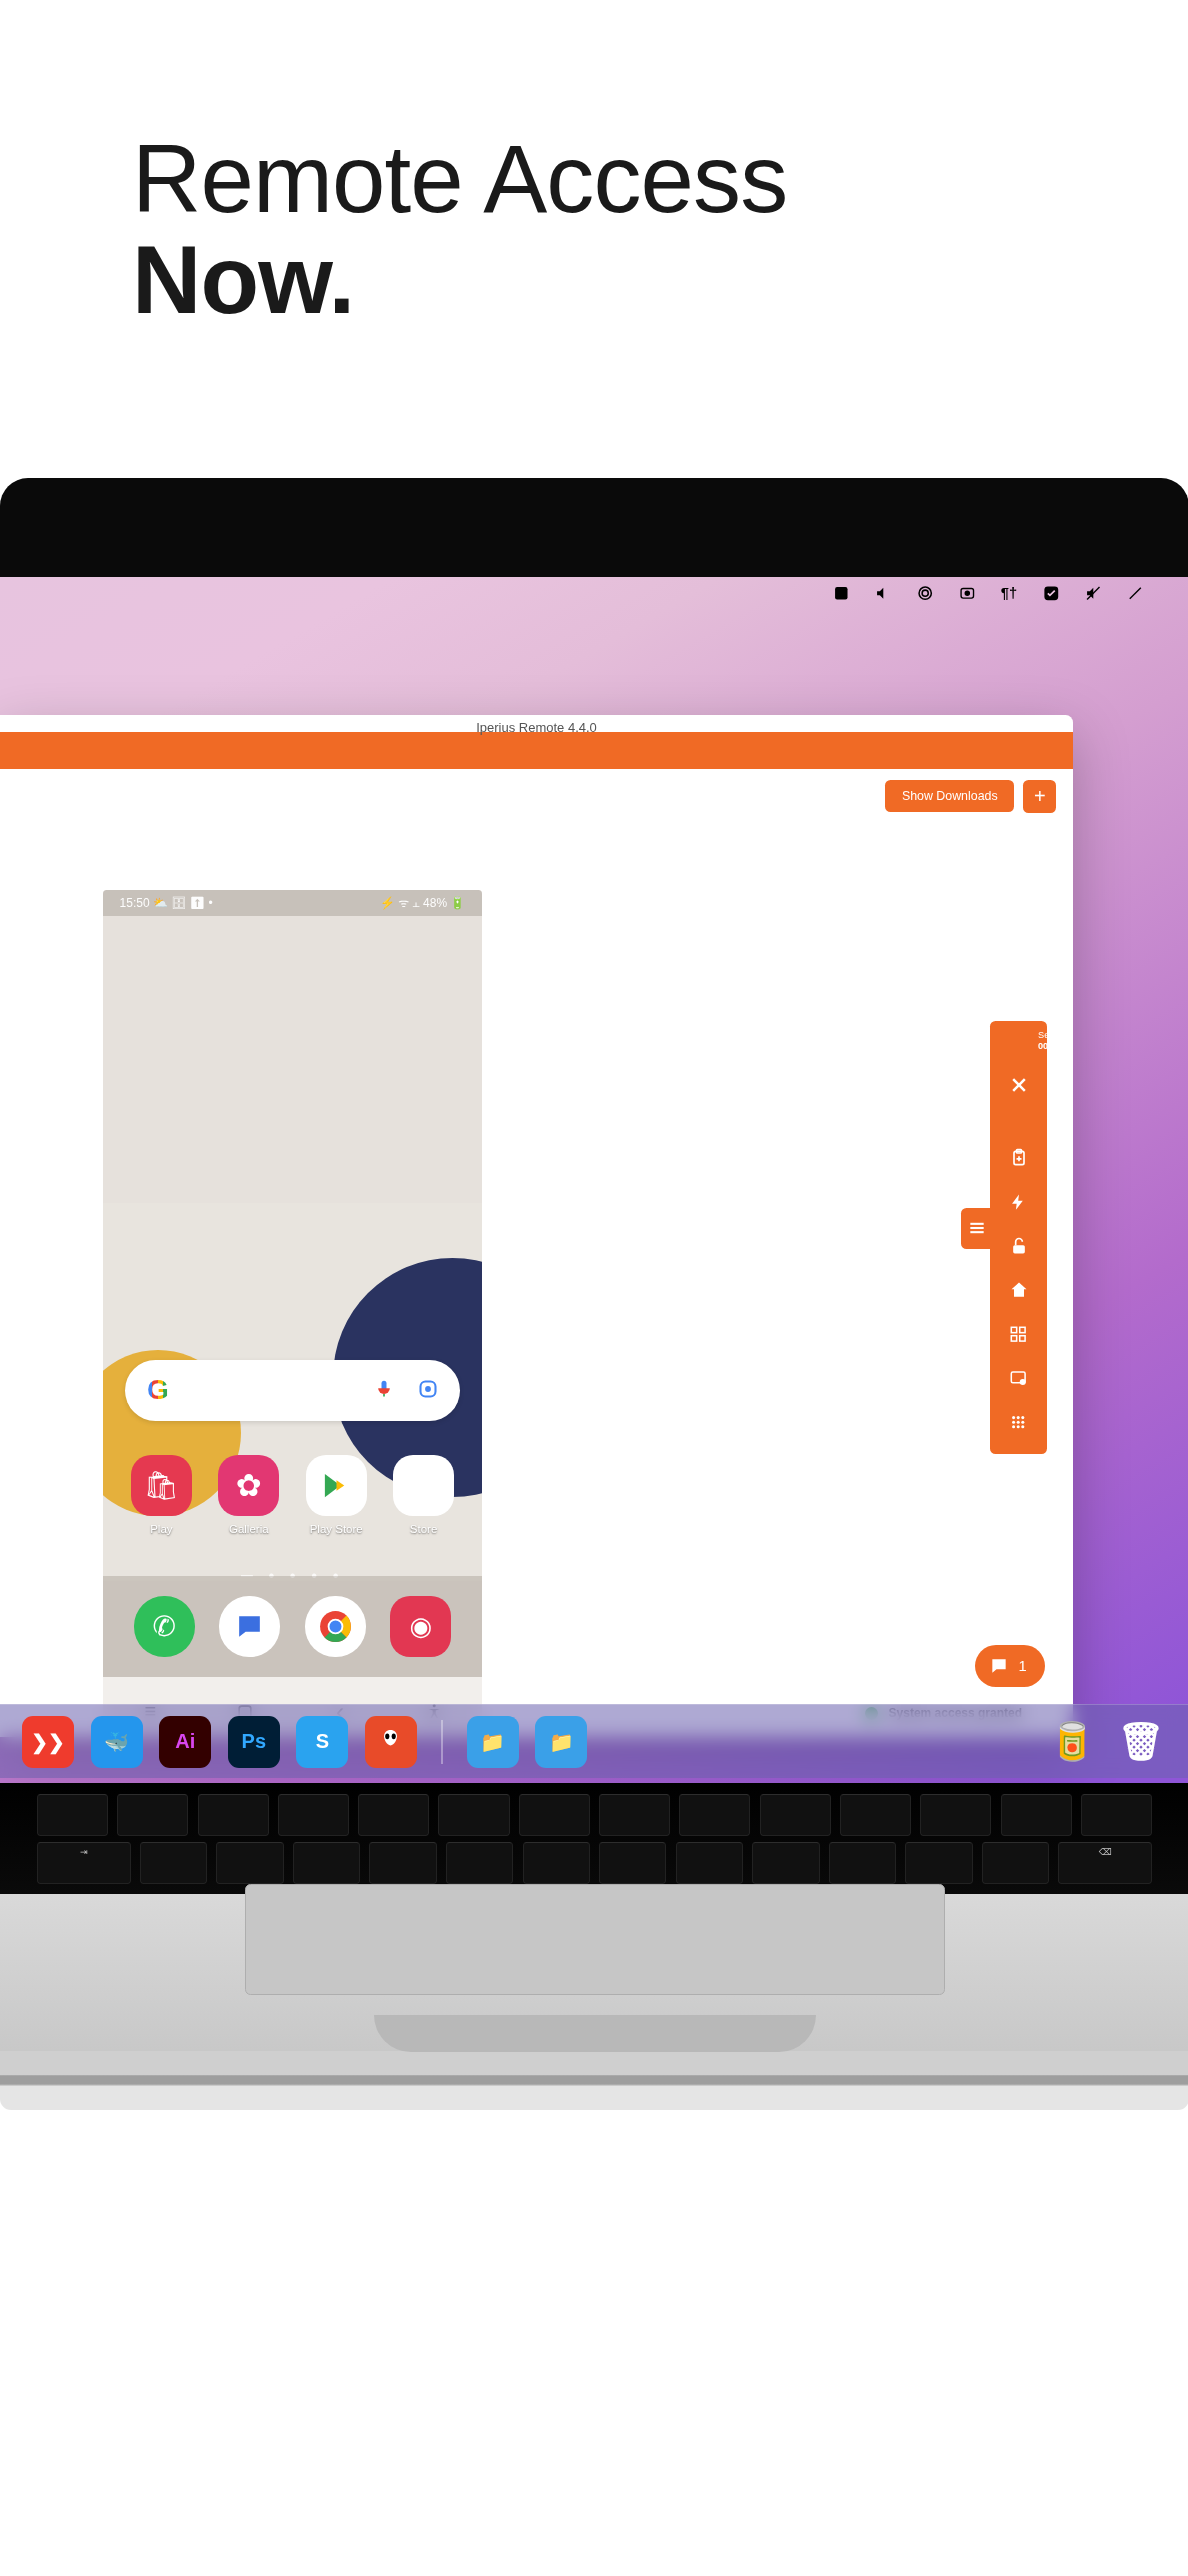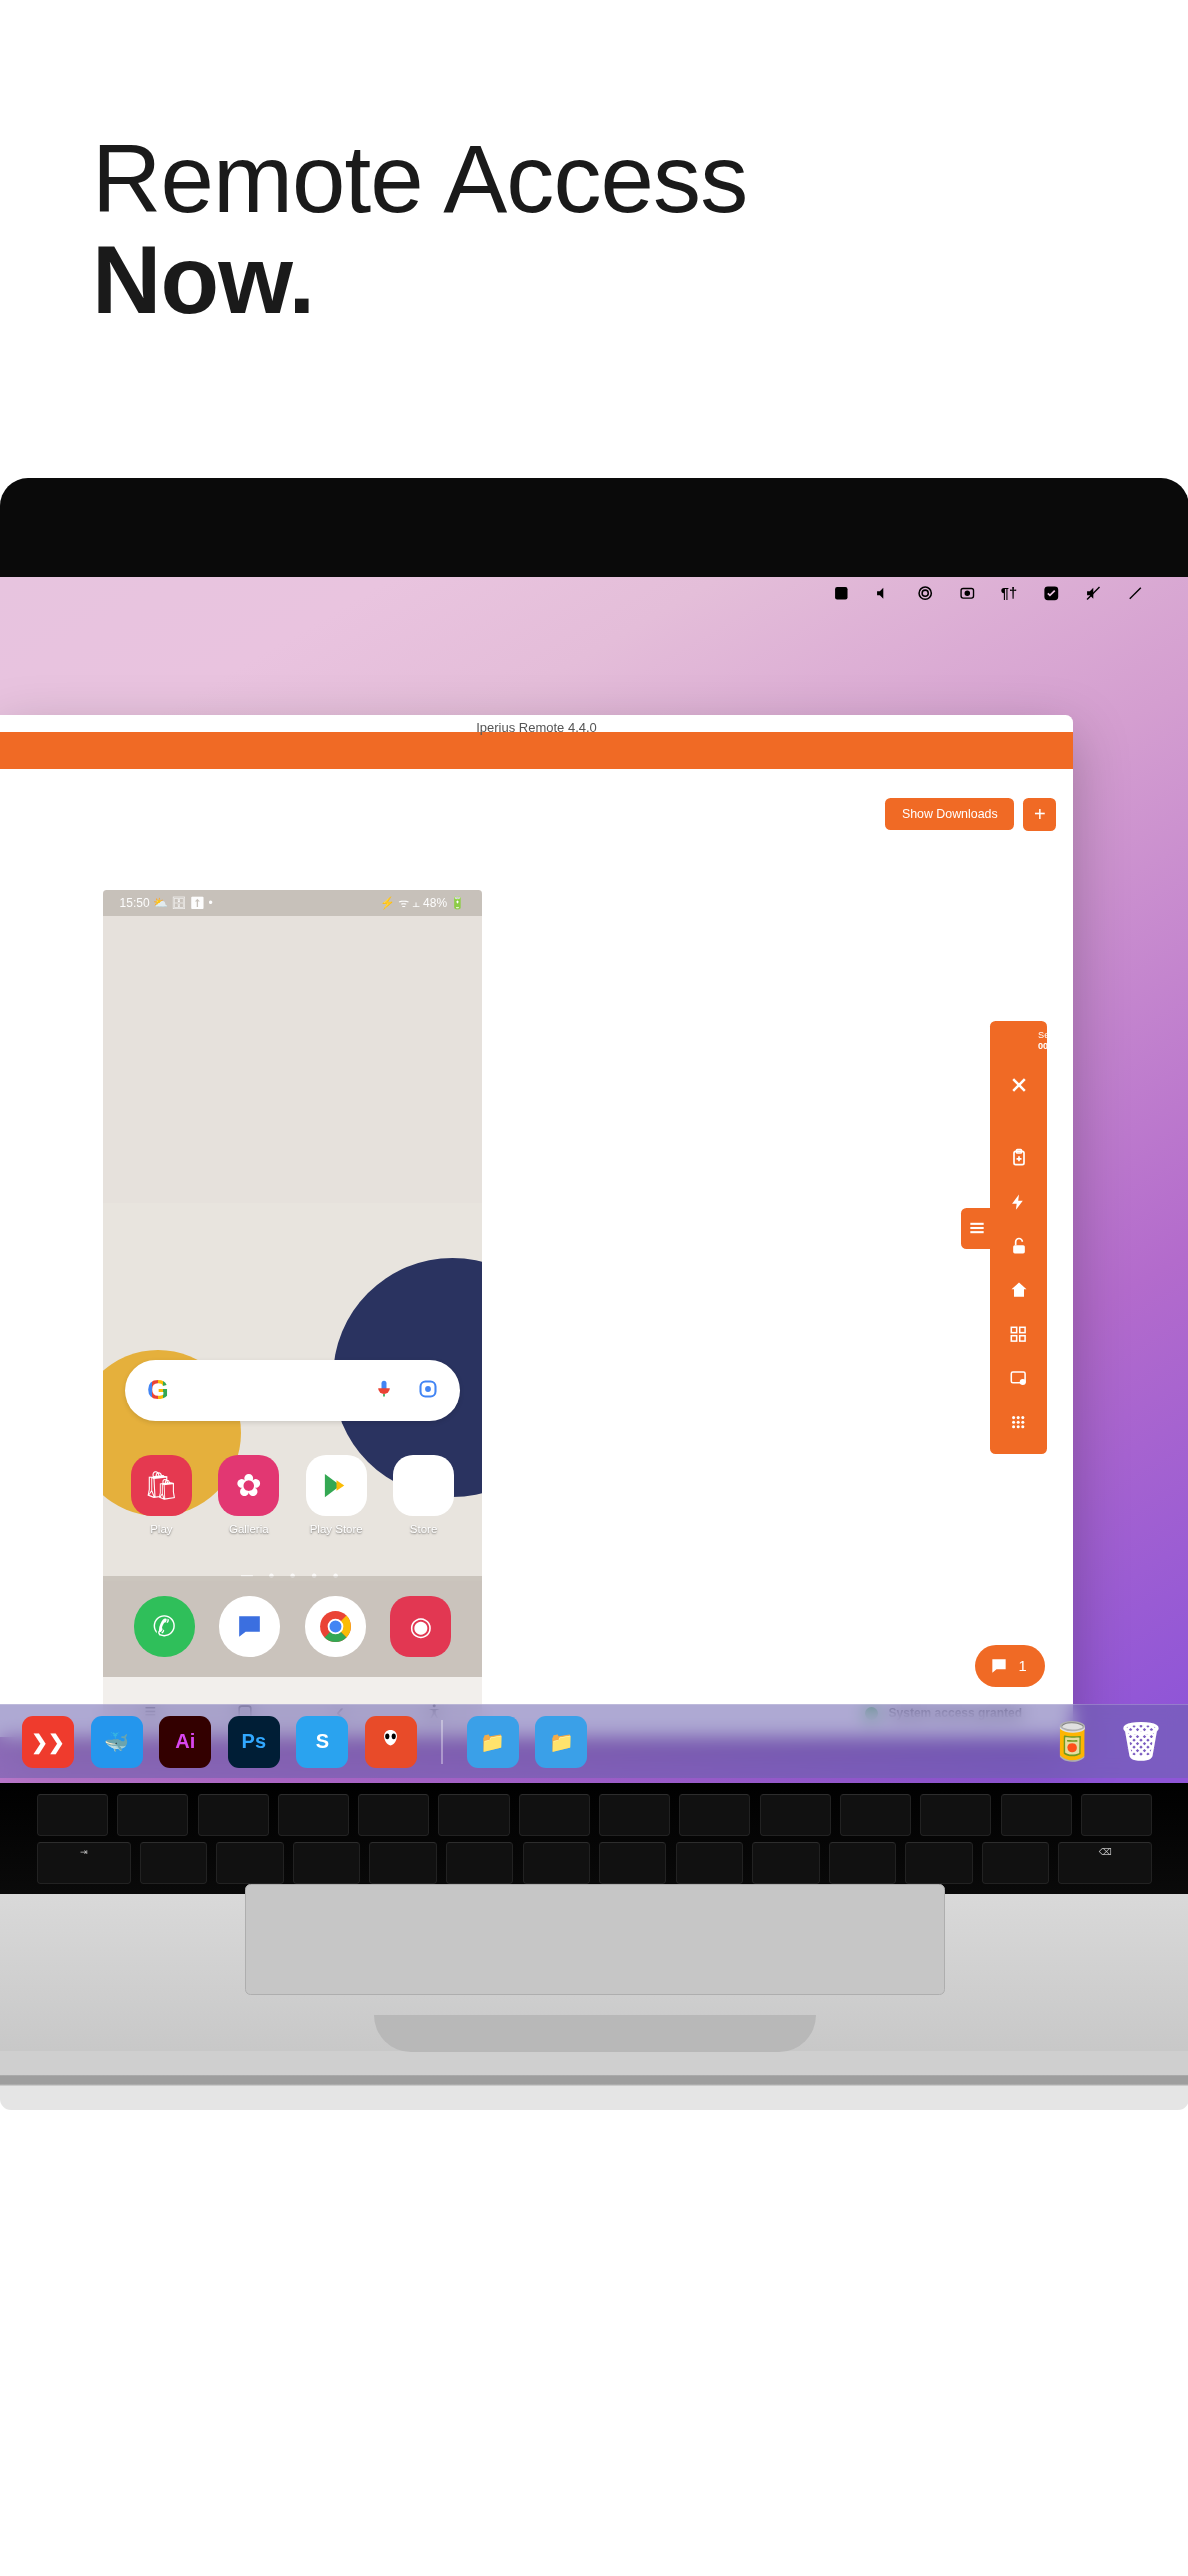--- a/index.html
+++ b/index.html
@@ -1,21 +1,21 @@
 <!DOCTYPE html>
 <html style="font-size:14.7px"><head>
 <meta charset="utf-8">
 <style>
   * { box-sizing: border-box; margin: 0; padding: 0; }
   body {
     font-family: -apple-system, BlinkMacSystemFont, "Segoe UI", Arial, sans-serif;
     background: #fff;
     width: 1189px;
   }
-  .hero { padding: 129px 0 147px 92px; }
+  .hero { padding: 129px 0 147px 92px; margin-left: 40px; }
   .hero-line1 { font-size: 96px; font-weight: 400; line-height: 1.05; color: #1a1a1a; letter-spacing: -0.9px; }
   .hero-line2 { font-size: 96px; font-weight: 700; line-height: 1.05; color: #1a1a1a; letter-spacing: -0.9px; }
 
   .laptop { width: 1189px; position: relative; }
 
   .bezel-top {
     height: 99px;
     background: #0a0a0a;
     border-top-left-radius: 28px;
     border-top-right-radius: 28px;
@@ -51,21 +51,21 @@
     overflow: hidden;
   }
   .iperius-title {
     height: 17px; text-align: center; font-size: 13px; color: #555;
     line-height: 26px; font-weight: 400;
   }
   .iperius-orange-bar {
     height: 37px; background: #f06a25;
   }
   .iperius-toolbar {
-    position: absolute; top: 83px; right: 16.6px;
+    position: absolute; top: 65px; right: 16.6px;
     display: flex; gap: 9.2px; align-items: center;
   }
   .btn-orange {
     background: #f06a25; color: #fff; border: none; border-radius: 5.5px;
     font-size: 12.4px; padding: 9.2px 16.6px; cursor: pointer; font-weight: 400;
   }
   .btn-plus {
     width: 33px; height: 33px; background:#f06a25; border:none; border-radius:5.5px;
     color:#fff; font-size:20px; line-height:31px; cursor:pointer;
   }

